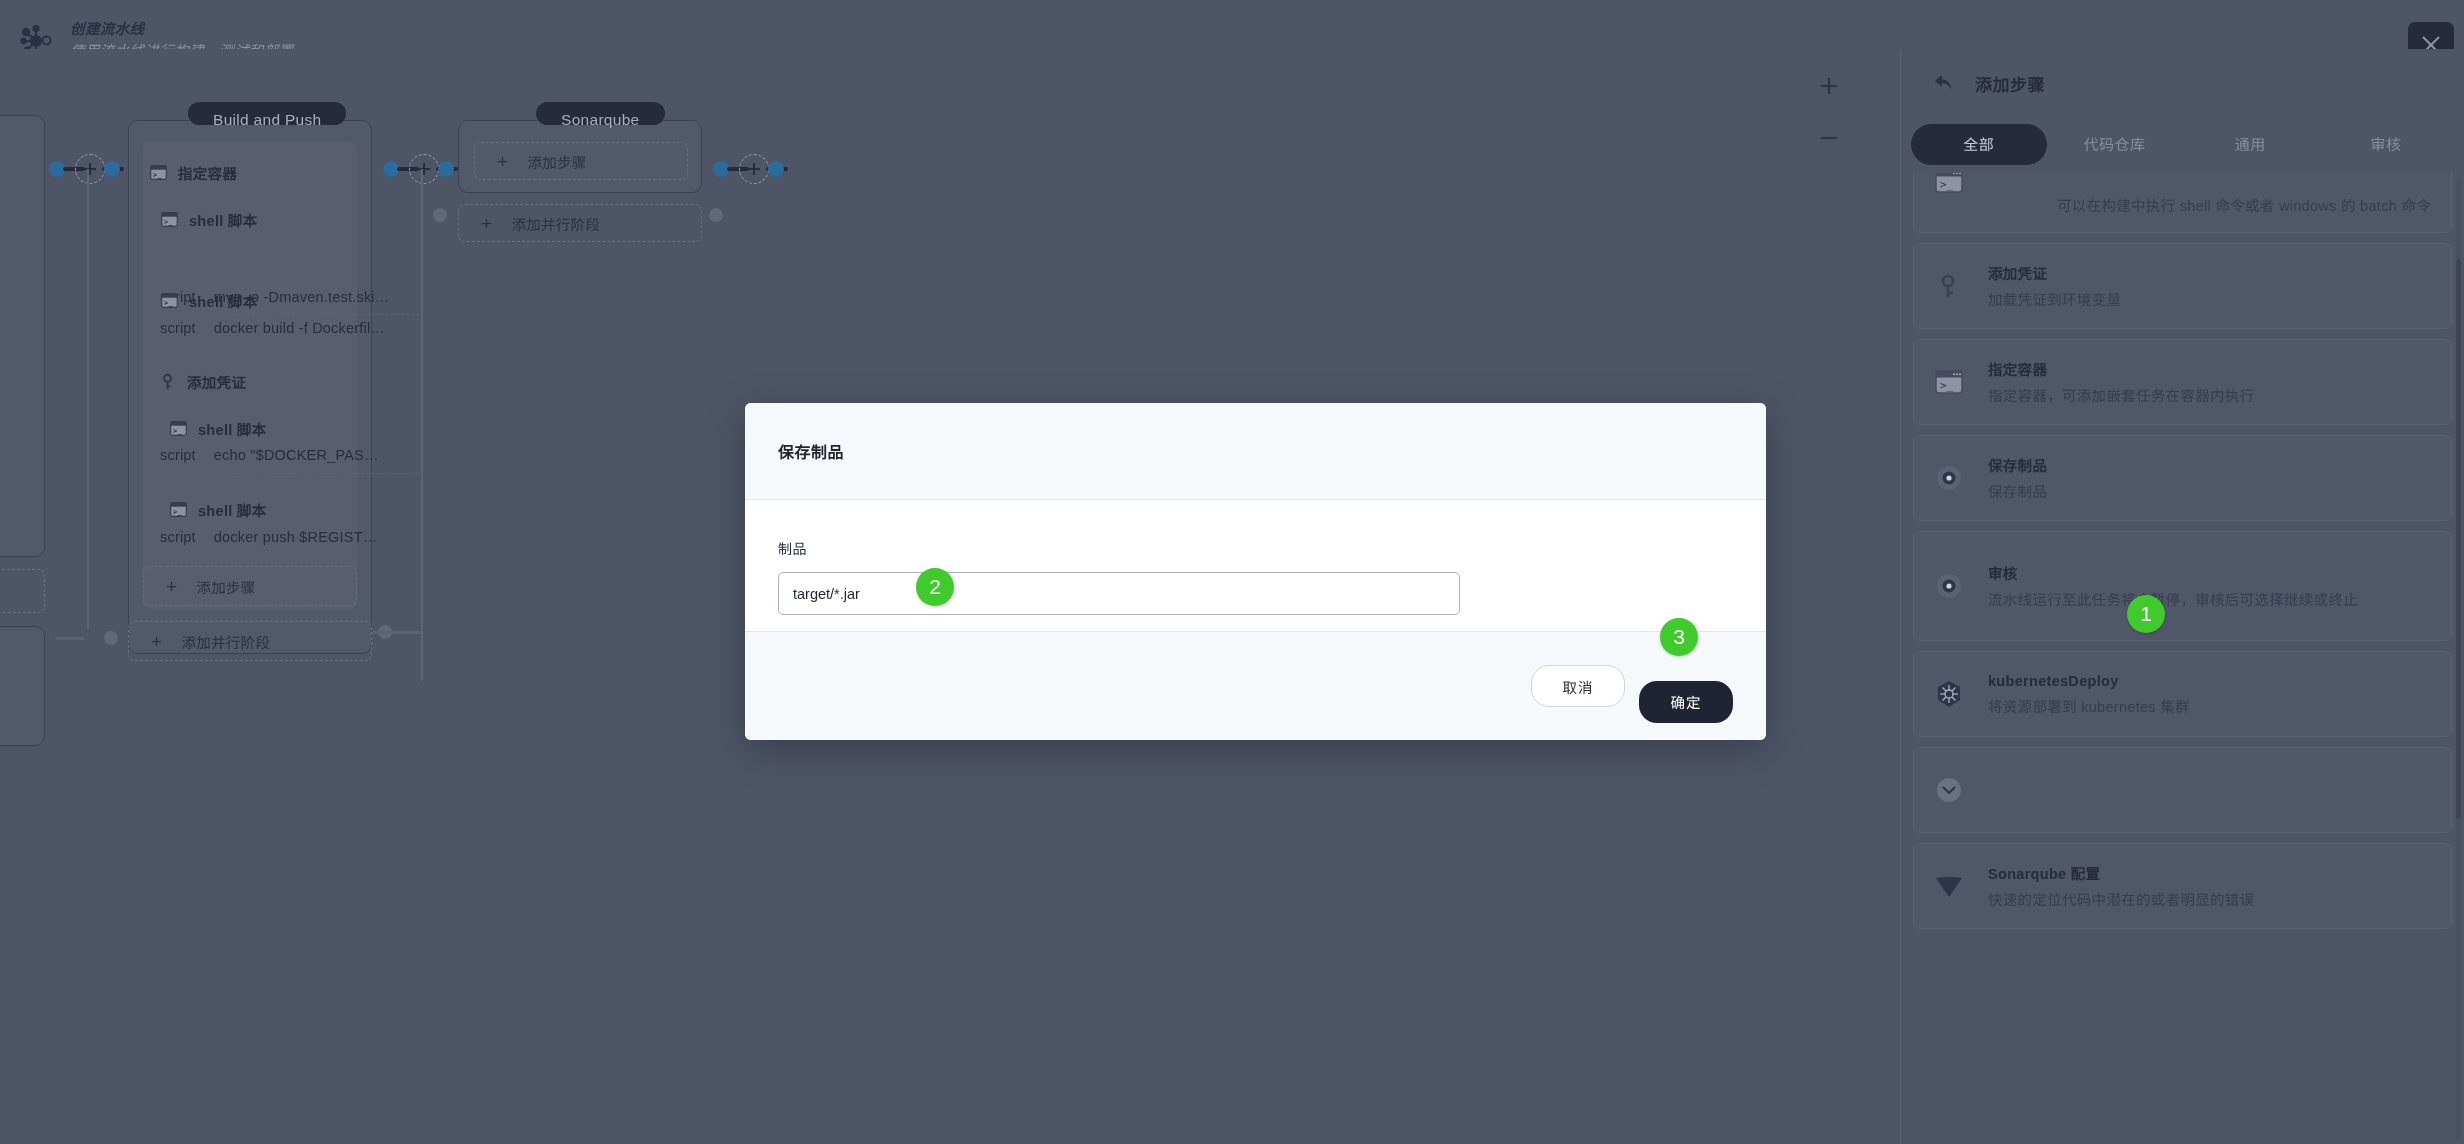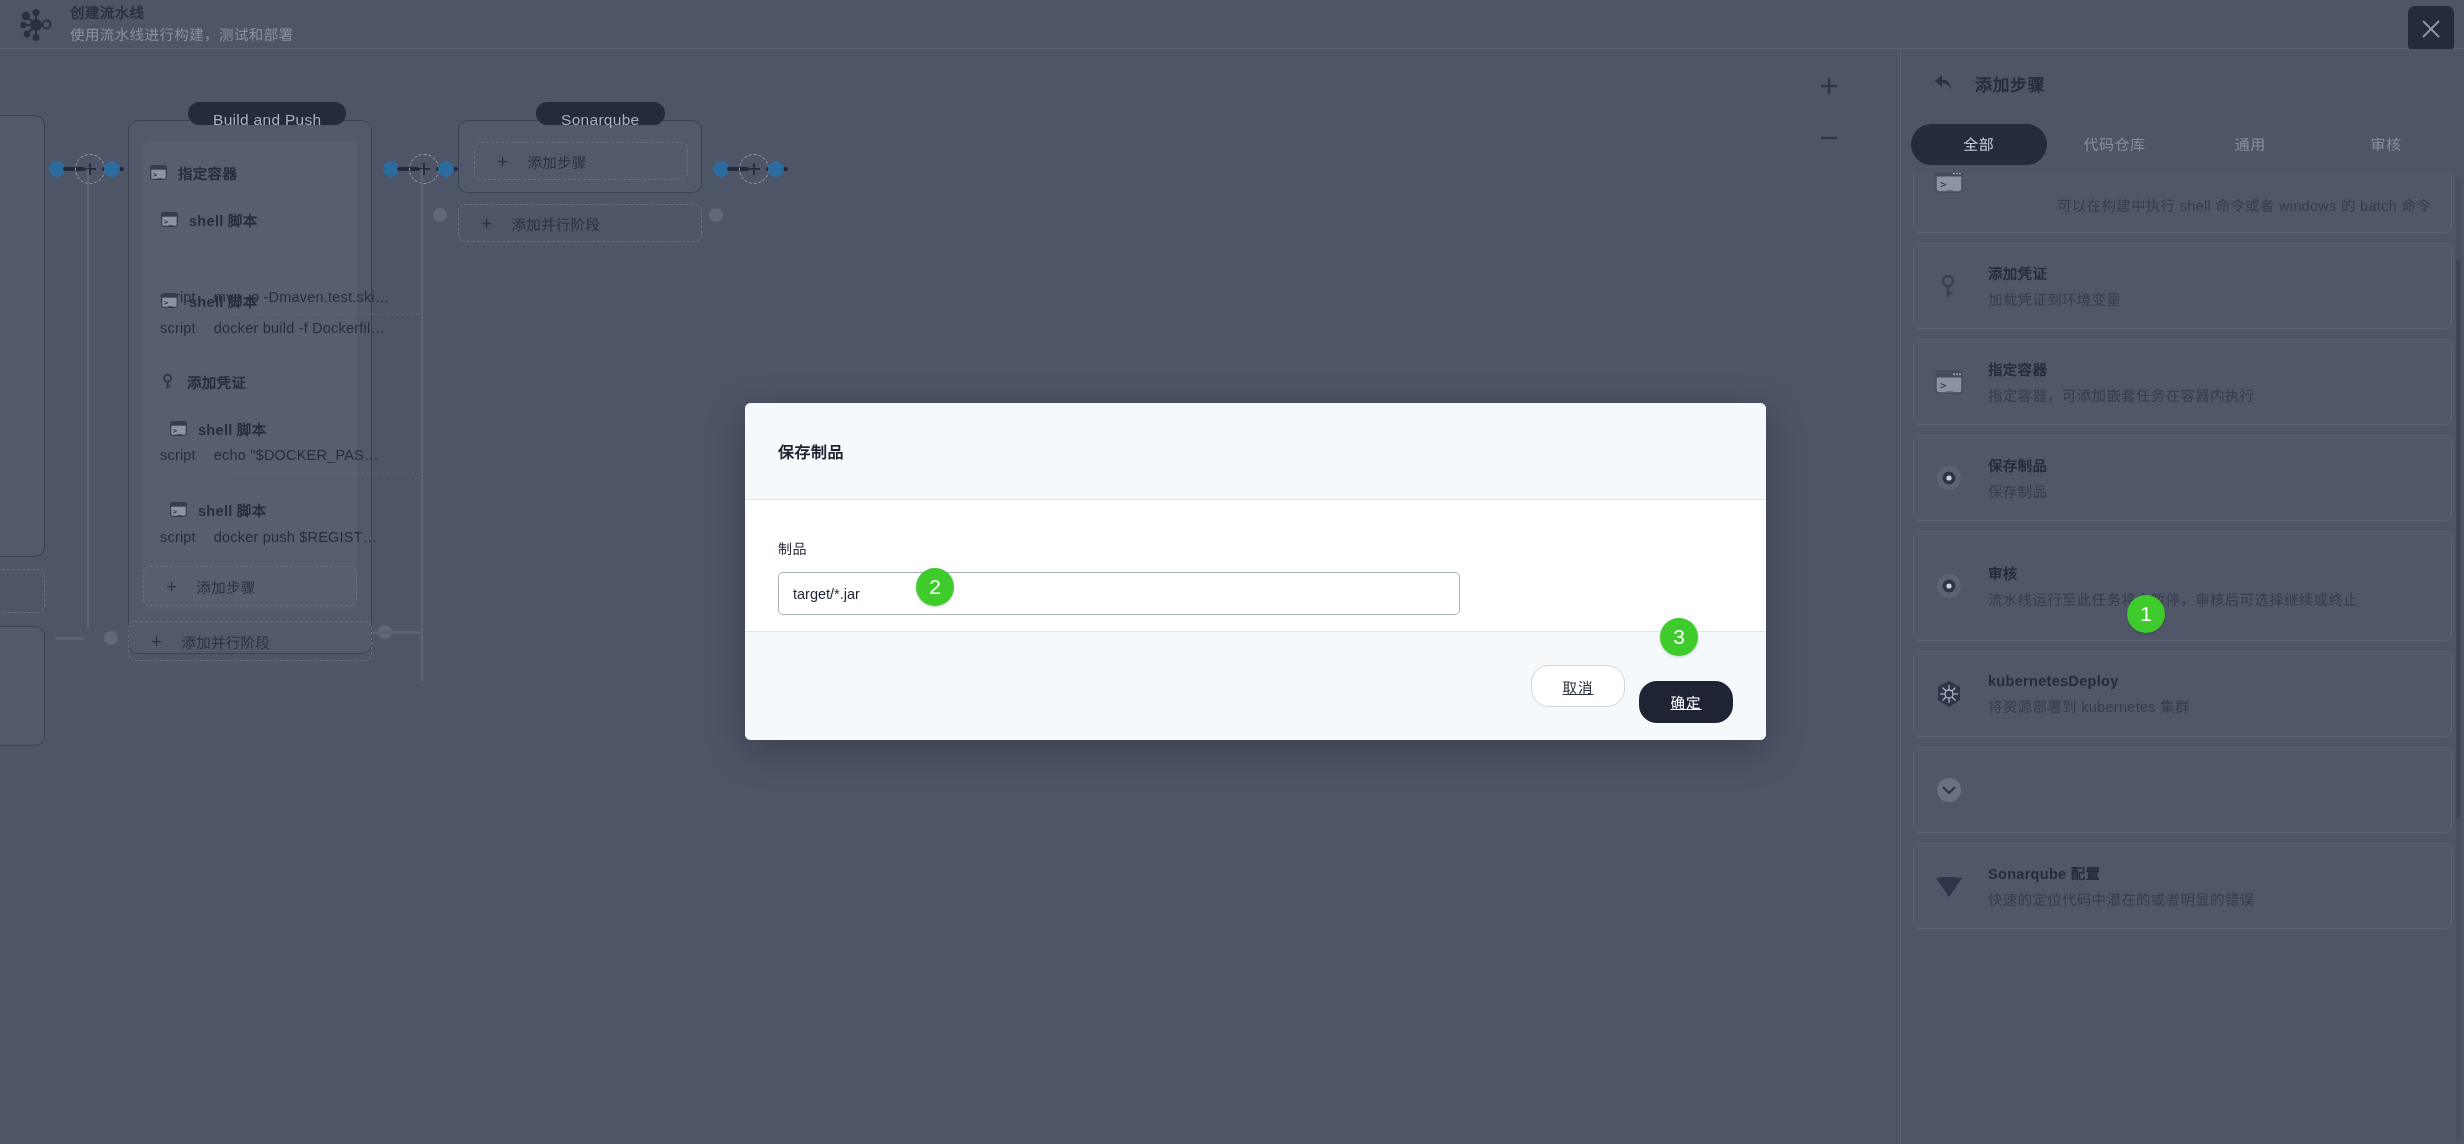--- a/index.html
+++ b/index.html
@@ -11,24 +11,24 @@
   }
 
   
   #app-backdrop {
     position: absolute; inset: 0;
     background: #4e5567;
   }
 
   
   .topbar {
-    position: absolute; top: 0; left: 0; width: 2464px; height: 49px;
+    position: absolute; top: 16px; left: 0; width: 2464px; height: 49px;
     background: #4e5567;
     border-bottom: 1px solid #5a6174;
-    display: flex; align-items: center;
+    display: flex; align-items: center; font-style: italic;
   }
   .topbar-logo {
     width: 56px; height: 56px; margin-left: 8px; margin-top: 2px;
     display: flex; align-items: center; justify-content: center;
   }
   .topbar-text { margin-left: 6px; line-height: 1.25; }
   .topbar-title {
     font-size: 14.5px; font-weight: bold; color: #2b3144;
     letter-spacing: .4px;
   }
@@ -241,21 +241,20 @@
     height: 109px; background: #f5f9fc;
     border-top: 1px solid #dfe5ea;
     display: flex; align-items: center; justify-content: flex-end;
     gap: 14px; padding-right: 33px;
   }
   .btn {
     height: 42px; min-width: 94px; border-radius: 18px;
     font-size: 14.5px; letter-spacing: 1px; cursor: pointer;
     display: flex; align-items: center; justify-content: center;
     font-family: "Liberation Sans", "DejaVu Sans", sans-serif;
-    text-decoration: underline;
   }
   .btn-cancel { background: #fff; border: 1.3px solid #ccd5de; color: #2a303c; }
   .btn-ok { background: #1e2433; border: none; color: #ffffff; margin-top: 31px; }
 </style>
 </head>
 <body>
 
 <div id="app-backdrop">
 
   <div class="topbar">

